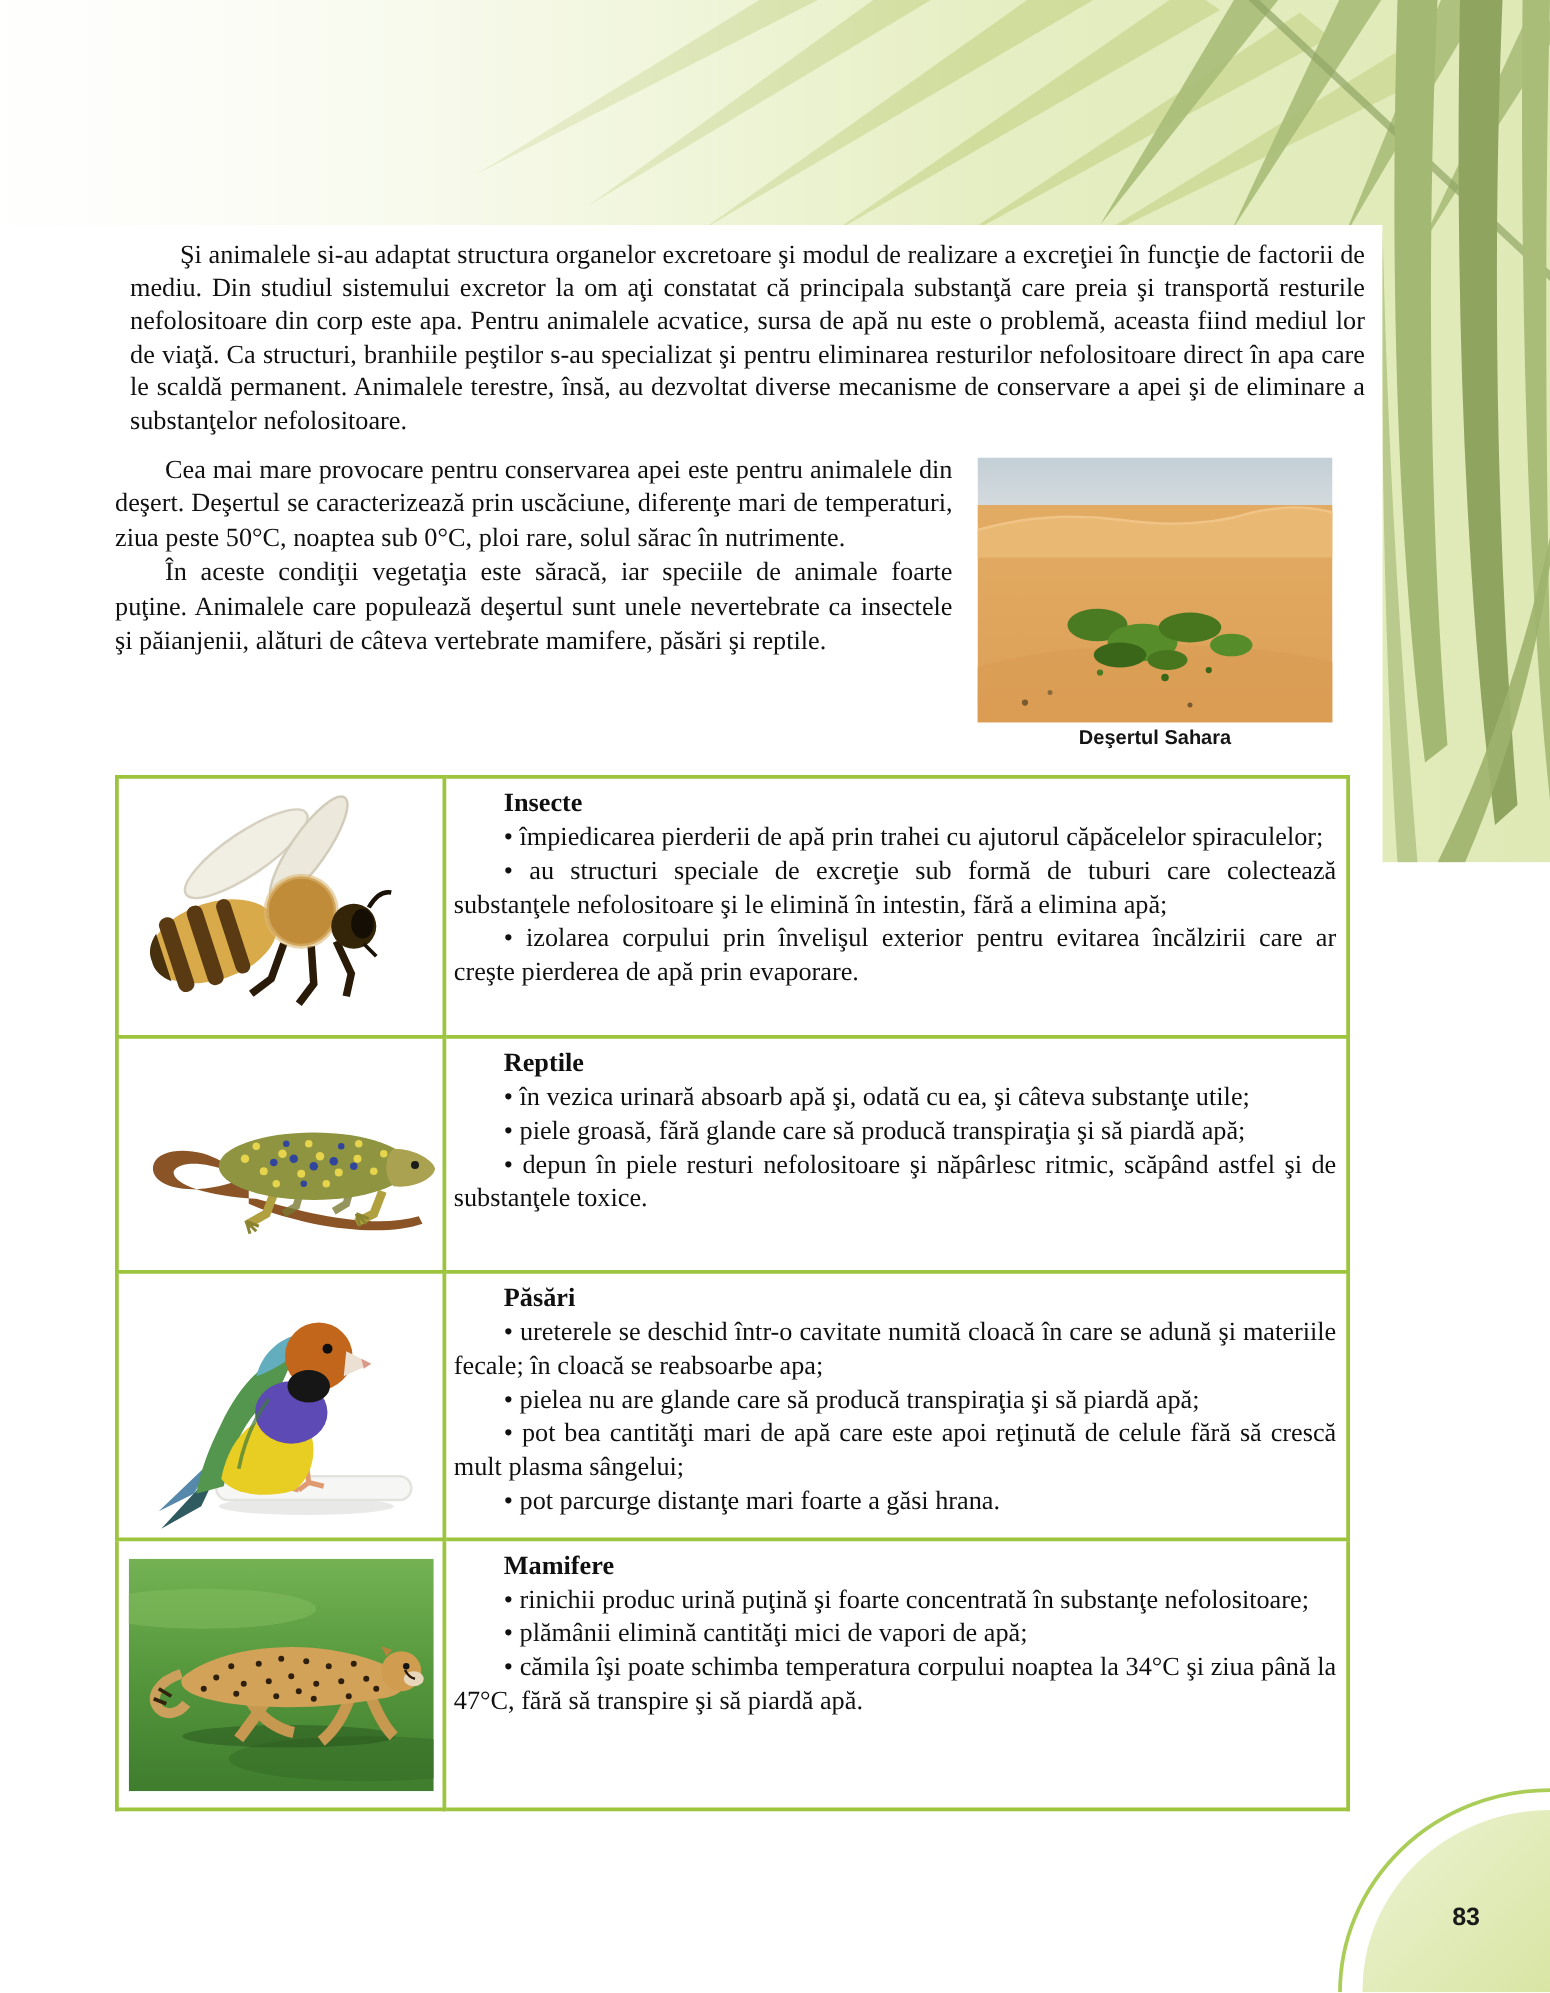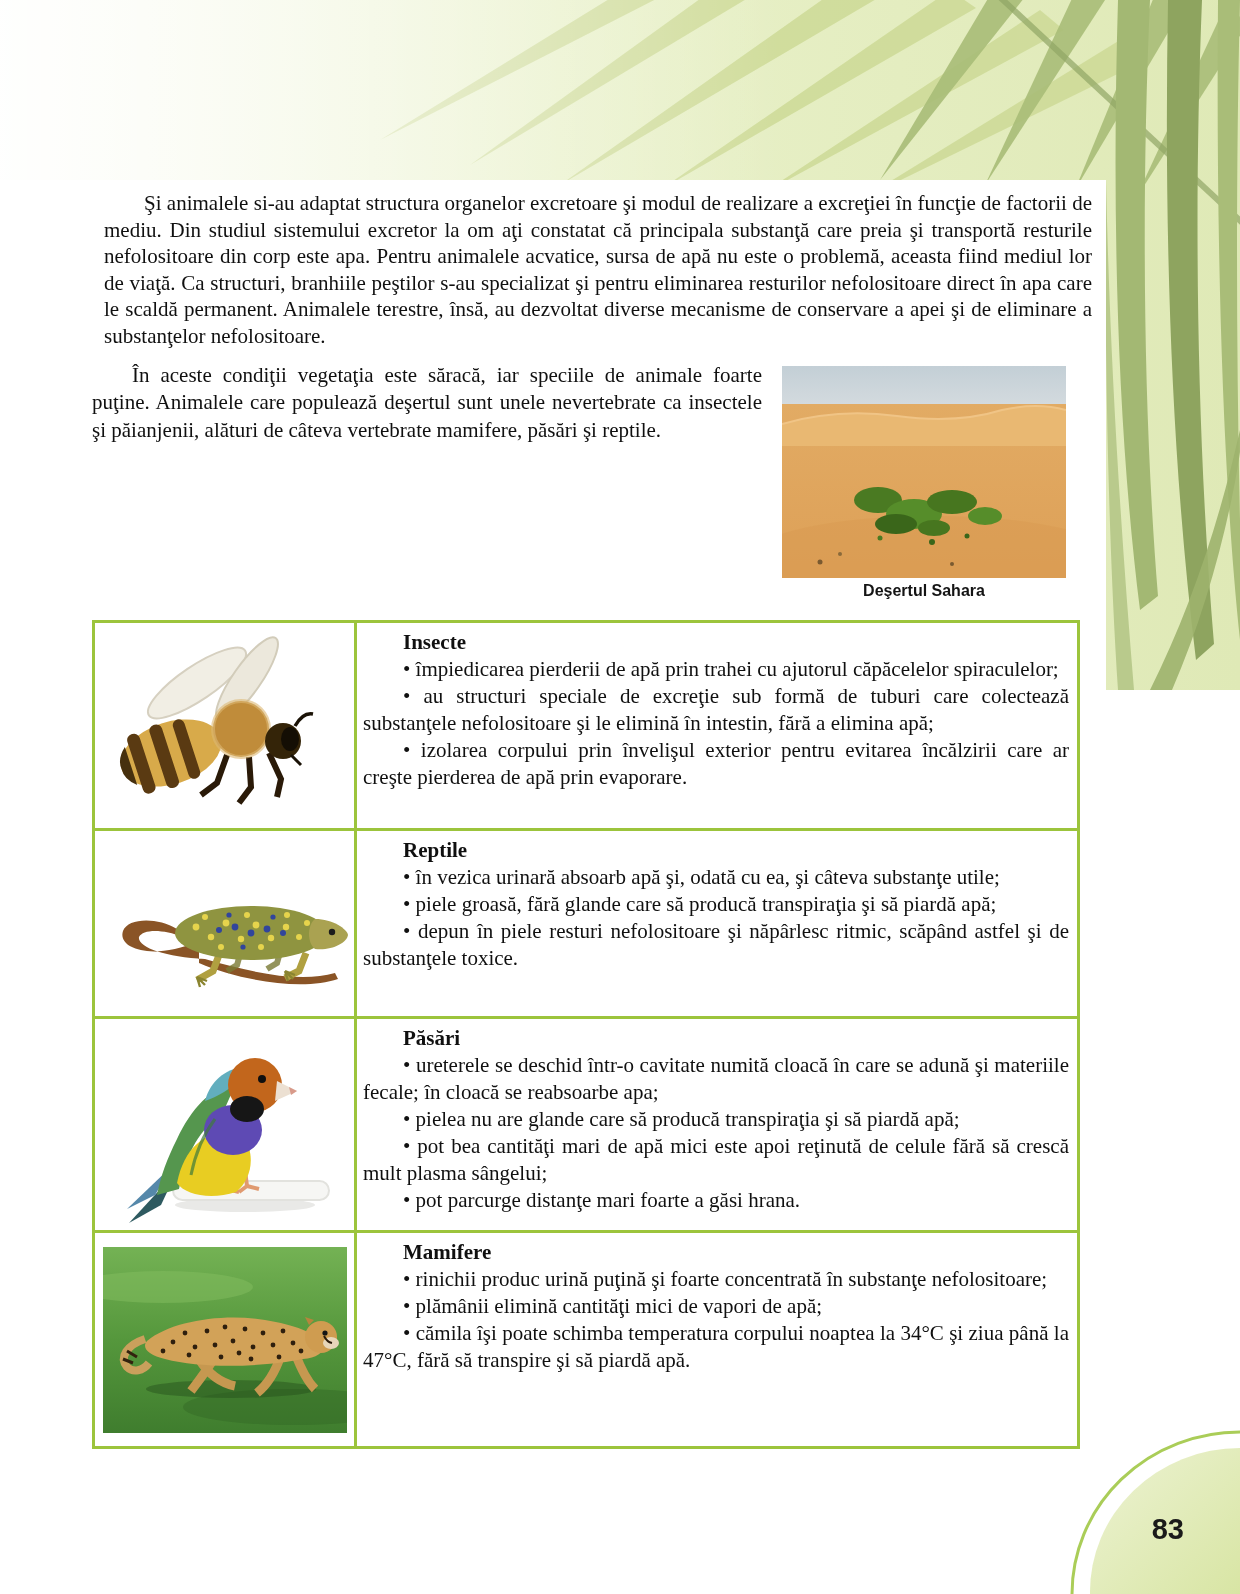--- a/index.html
+++ b/index.html
@@ -78,21 +78,21 @@
   td.adapt-cell p{
     margin:0;text-align:justify;text-indent:40px;
     font-size:21px;line-height:27px;
   }
   p.cell-title{font-weight:bold;}
   p.bullet > span.btxt::before{content:"\2022\00A0";}
 
   .page-number{
     position:absolute;right:56px;bottom:48px;
     font-family:"Liberation Sans", sans-serif;
-    font-weight:bold;font-size:29px;color:#1a1a1a;
+    font-weight:bold;font-size:20px;color:#1a1a1a;
   }
 </style>
 </head>
 <body>
 
 <div class="page">
 
   <svg class="deco deco-top" width="1240" height="700" viewBox="0 0 1240 700" aria-hidden="true">
     <defs>
       <linearGradient id="bandGrad" x1="0" y1="0" x2="1" y2="0">
@@ -183,20 +183,21 @@
           <circle cx="150" cy="176" r="3" fill="#3a661a"></circle>
           <circle cx="98" cy="172" r="2.5" fill="#4a7a22"></circle>
           <circle cx="185" cy="170" r="2.5" fill="#3a661a"></circle>
         </g>
         <circle cx="38" cy="196" r="2.5" fill="#7a5a30"></circle>
         <circle cx="58" cy="188" r="2" fill="#8a6a3a"></circle>
         <circle cx="170" cy="198" r="2" fill="#7a5a30"></circle>
       </svg>
       <figcaption class="fig-caption">Deşertul Sahara</figcaption>
     </figure>
+    <p>Cea mai mare provocare pentru conservarea apei este pentru animalele din deşert. Deşertul se caracterizează prin uscăciune, diferenţe mari de temperaturi, ziua peste 50°C, noaptea sub 0°C, ploi rare, solul sărac în nutrimente.</p>
     <p>În aceste condiţii vegetaţia este săracă, iar speciile de animale foarte puţine. Animalele care populează deşertul sunt unele nevertebrate ca insectele şi păianjenii, alături de câteva vertebrate mamifere, păsări şi reptile.</p>
   </div>
 
   <table class="adapt">
     <colgroup>
         <col class="animal-col">
         <col>
       </colgroup>
     <tbody>
 
@@ -309,21 +310,21 @@
           <polygon points="162,58 182,68 160,78" fill="#ece0d2"></polygon>
           <polygon points="174,64 182,68 176,72" fill="#d89a8a"></polygon>
           <circle cx="147" cy="56" r="4" fill="#0f0f0f"></circle>
           <path d="M100,96 C88,112 80,132 76,152" stroke="#3f7a3a" stroke-width="3" fill="none" opacity="0.7"></path>
         </svg>
       </td>
       <td class="adapt-cell">
         <p class="cell-title">Păsări</p>
         <p class="bullet"><span class="btxt">ureterele se deschid într-o cavitate numită cloacă în care se adună şi materiile fecale; în cloacă se reabsoarbe apa;</span></p>
         <p class="bullet"><span class="btxt">pielea nu are glande care să producă transpiraţia şi să piardă apă;</span></p>
-        <p class="bullet"><span class="btxt">pot bea cantităţi mari de apă mici este apoi reţinută de celule fără să crescă mult plasma sângelui;</span></p>
+        <p class="bullet"><span class="btxt">pot bea cantităţi mari de apă care este apoi reţinută de celule fără să crescă mult plasma sângelui;</span></p>
         <p class="bullet"><span class="btxt">pot parcurge distanţe mari foarte a găsi hrana.</span></p>
       </td>
     </tr>
 
     <tr style="height:216px;">
       <td class="animal-cell">
         <svg width="244" height="186" viewBox="0 0 244 186" aria-hidden="true">
           <defs>
             <linearGradient id="grassG" x1="0" y1="0" x2="0" y2="1">
               <stop offset="0" stop-color="#74b254"></stop>

